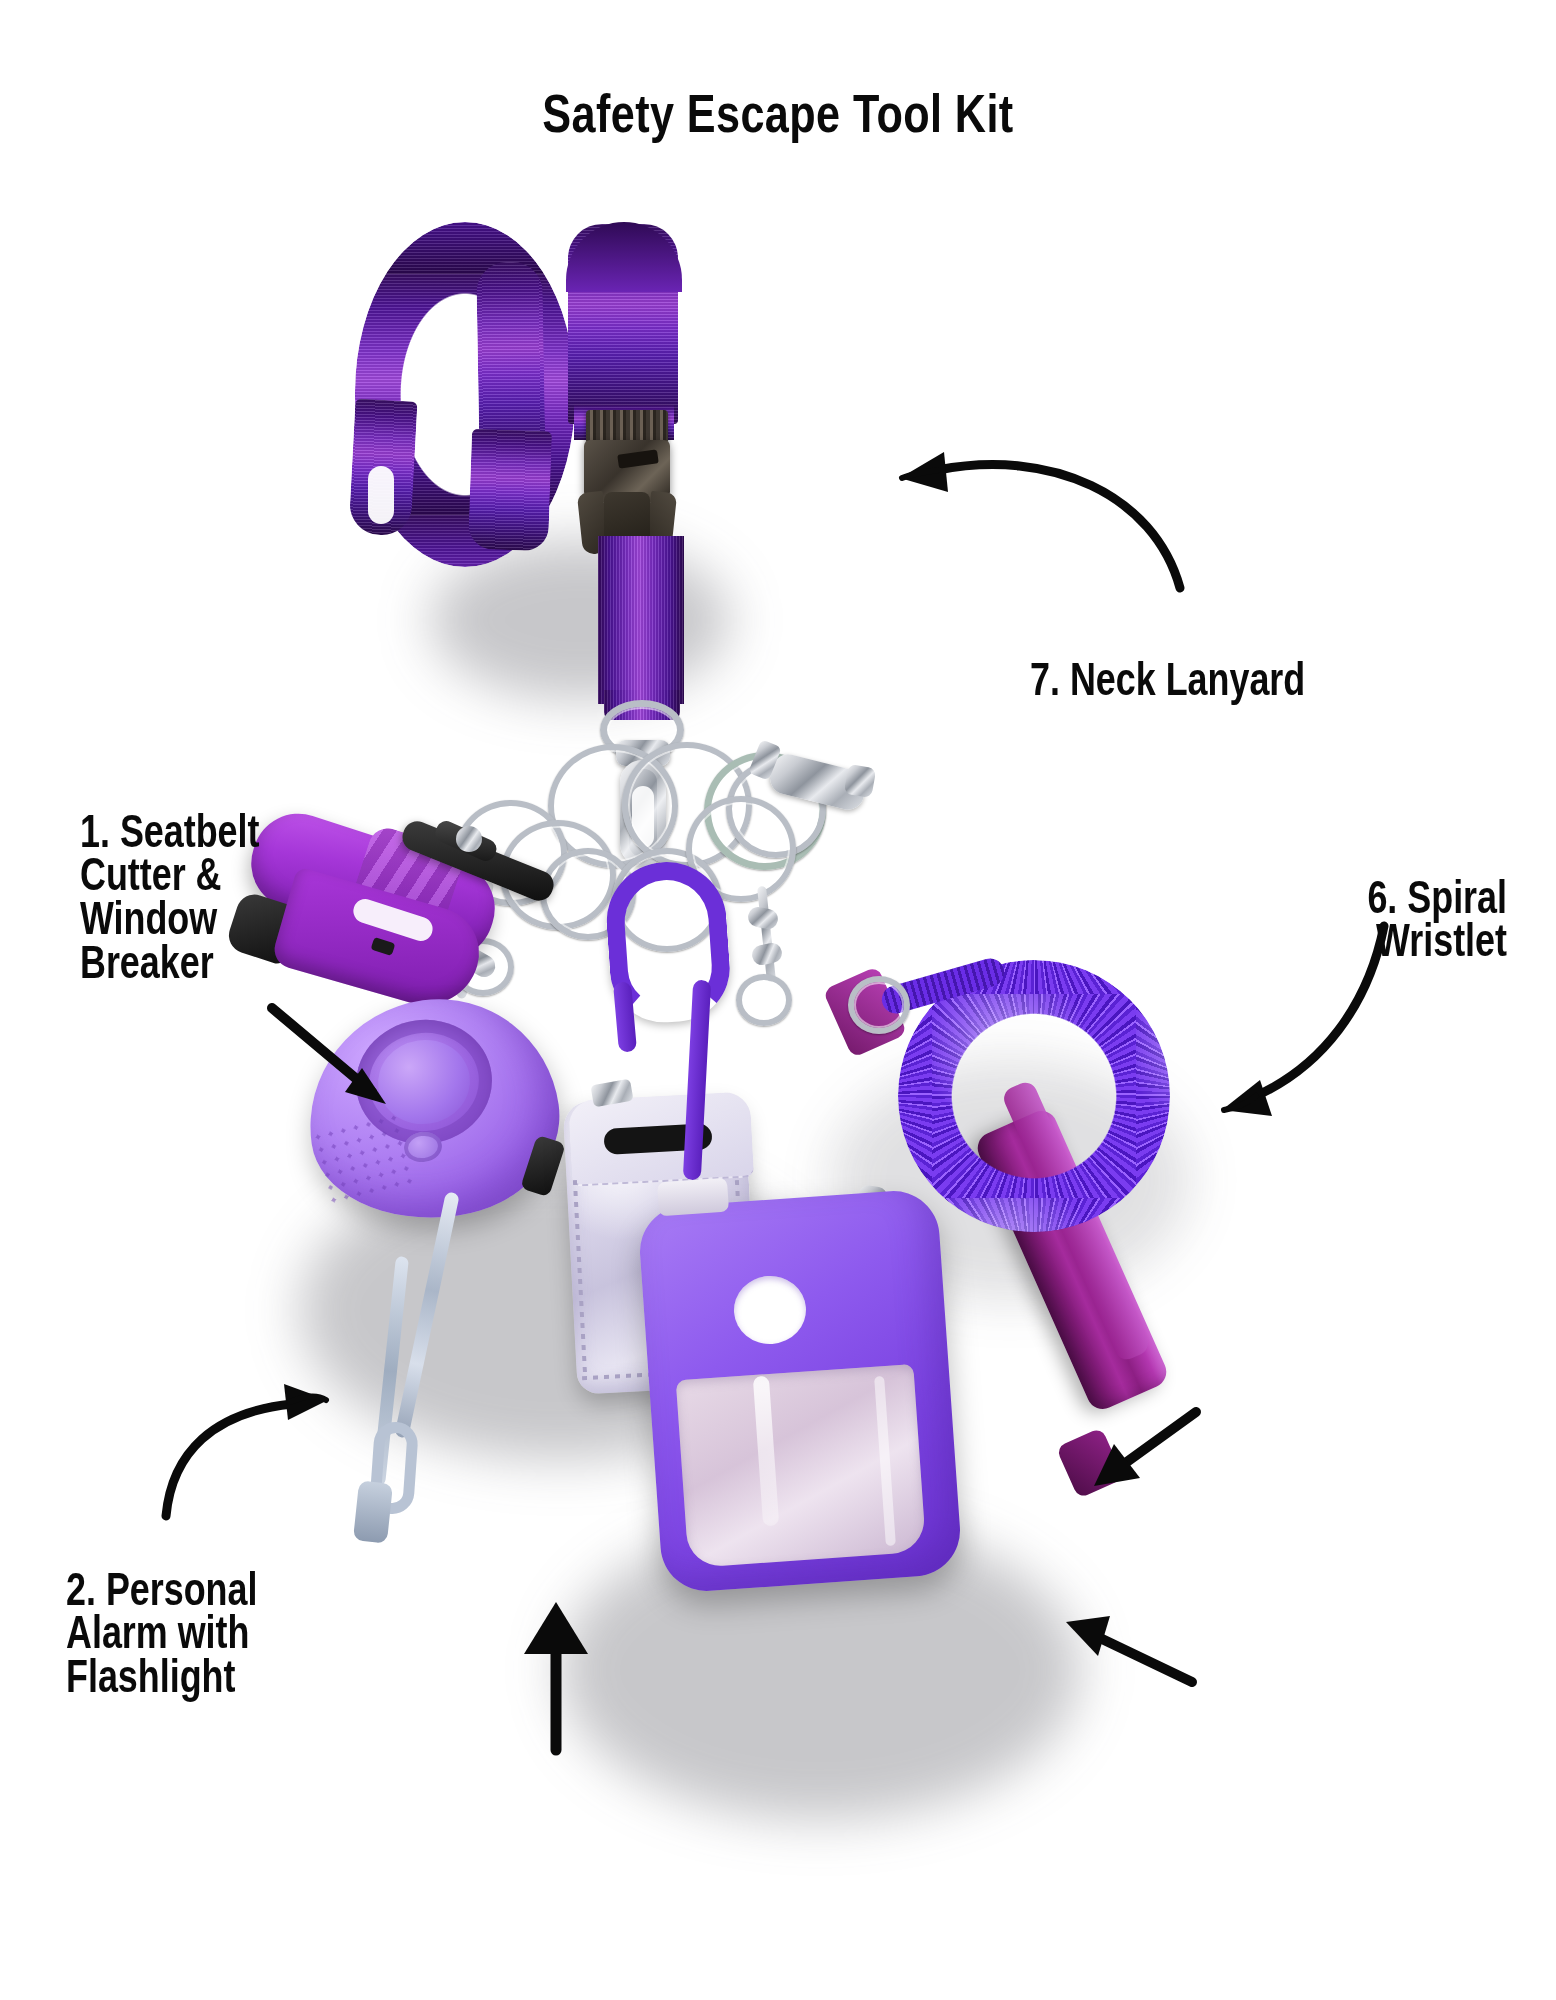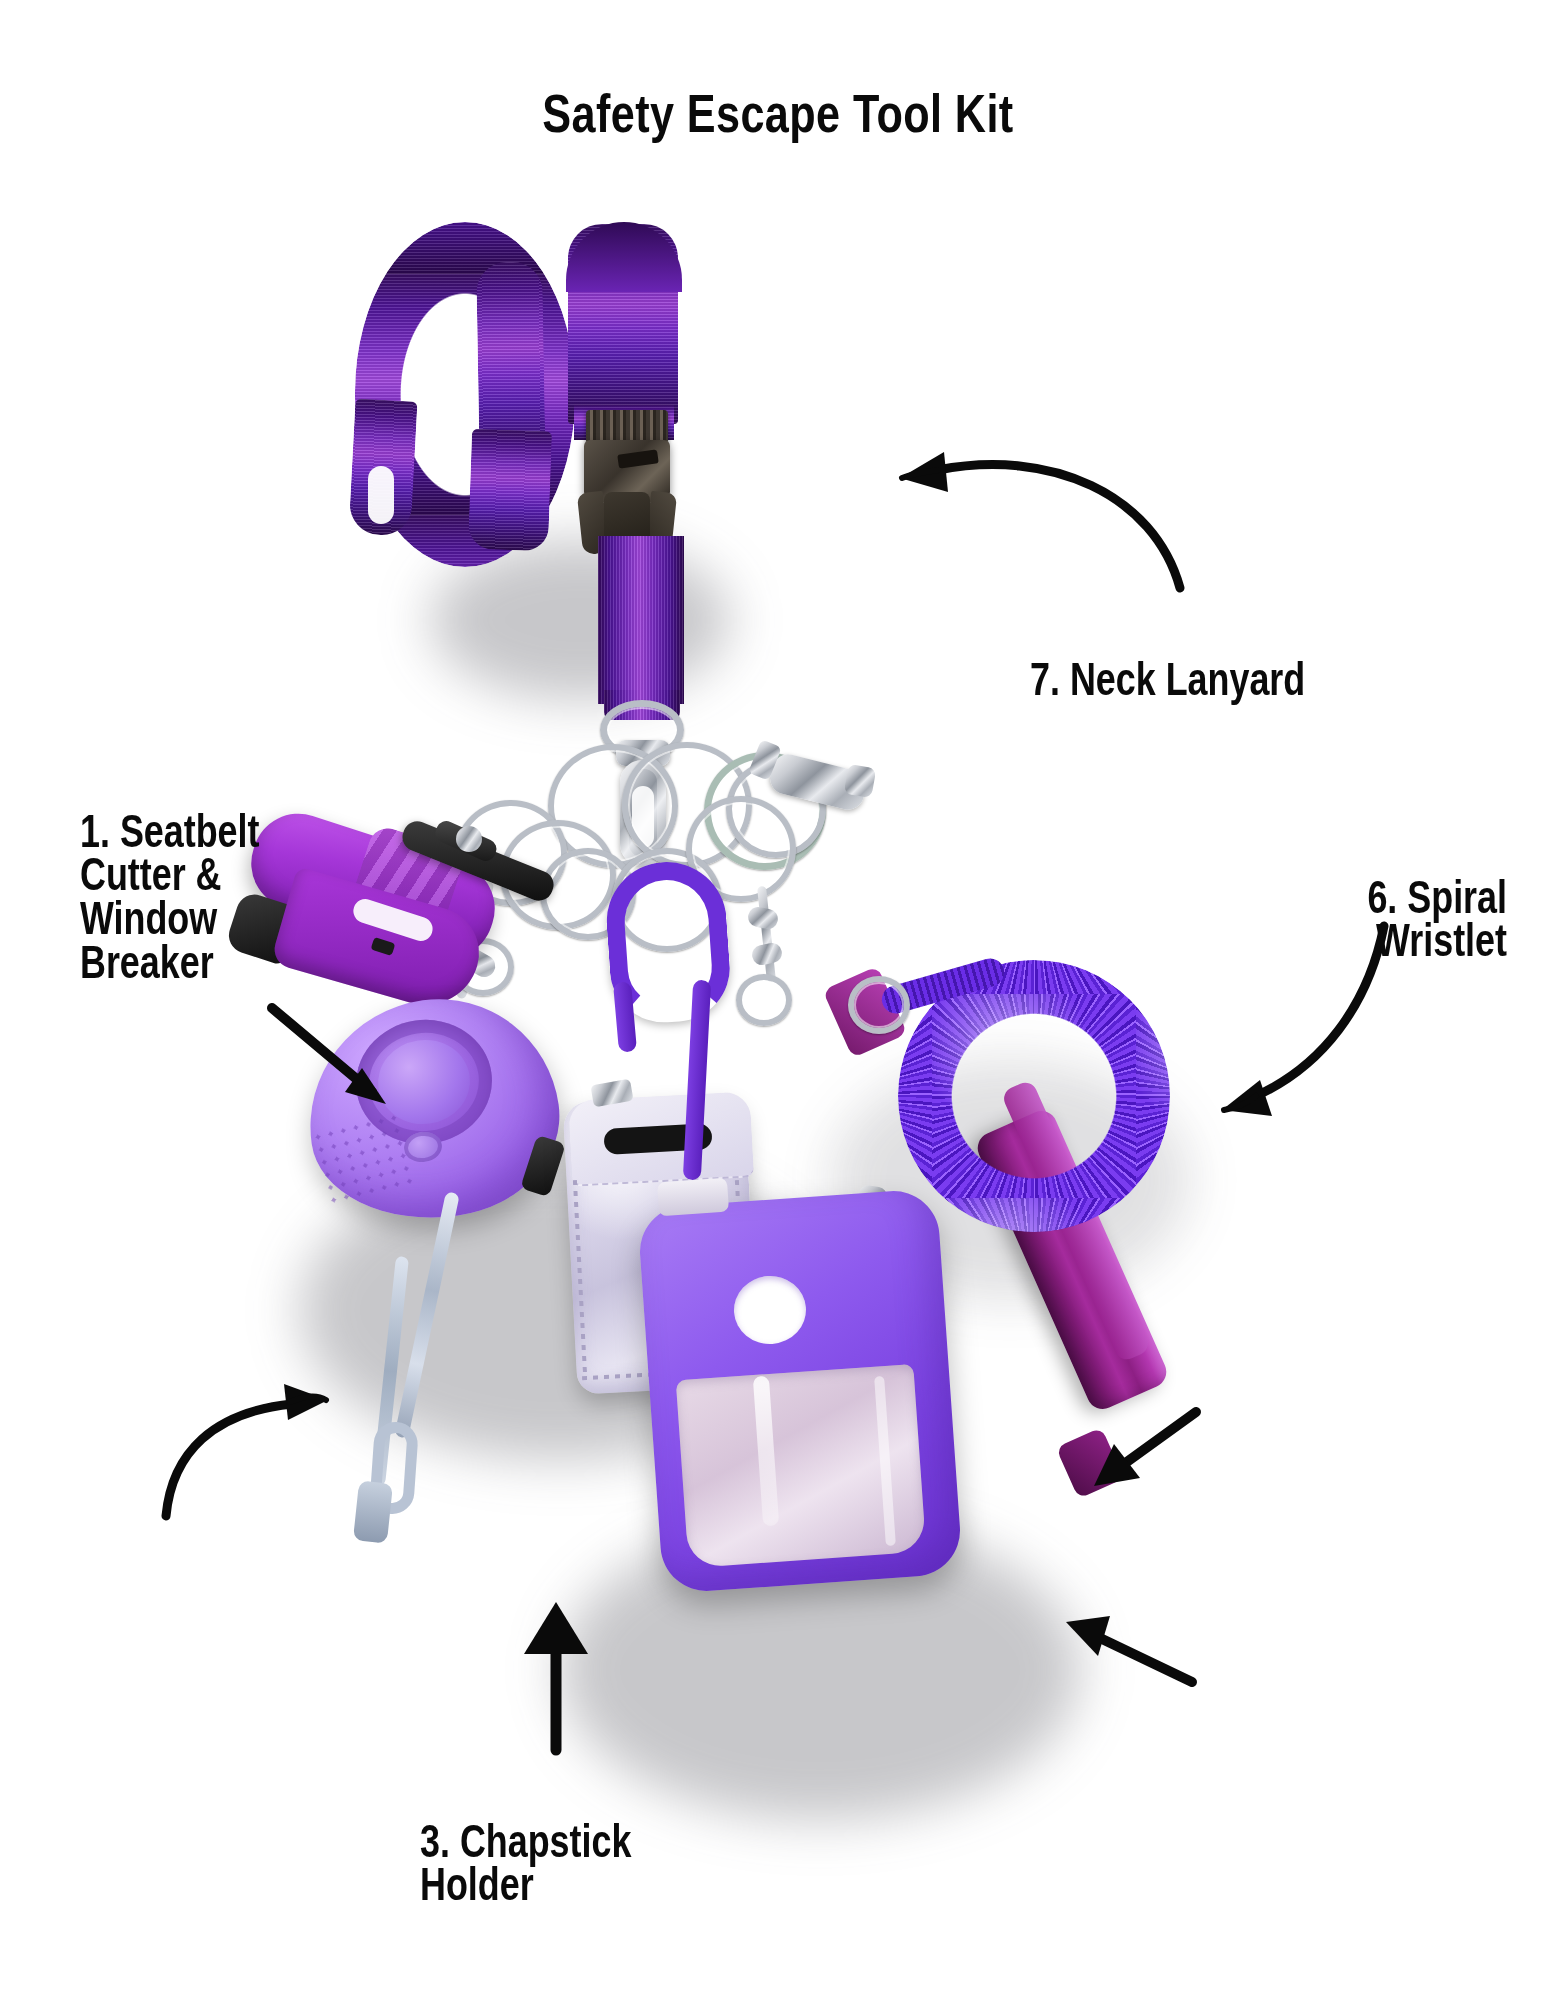--- a/index.html
+++ b/index.html
@@ -322,23 +322,24 @@
       <path d="M938,470 C924,472 912,474 902,478" stroke-width="6"></path>
     </g>
   </svg>
 
   <div class="label lbl-1">
     <span>1. Seatbelt
 Cutter &amp;
 Window
 Breaker</span>
   </div>
-  <div class="label lbl-3">
-    <span>3. Chapstick
-Holder</span>
+  <div class="label lbl-2">
+    <span>2. Personal
+Alarm with
+Flashlight</span>
   </div>
   <div class="label lbl-6">
     <span>6. Spiral
 Wristlet</span>
   </div>
   <div class="label lbl-7">
     <span>7. Neck Lanyard</span>
   </div>
 
 </div>

